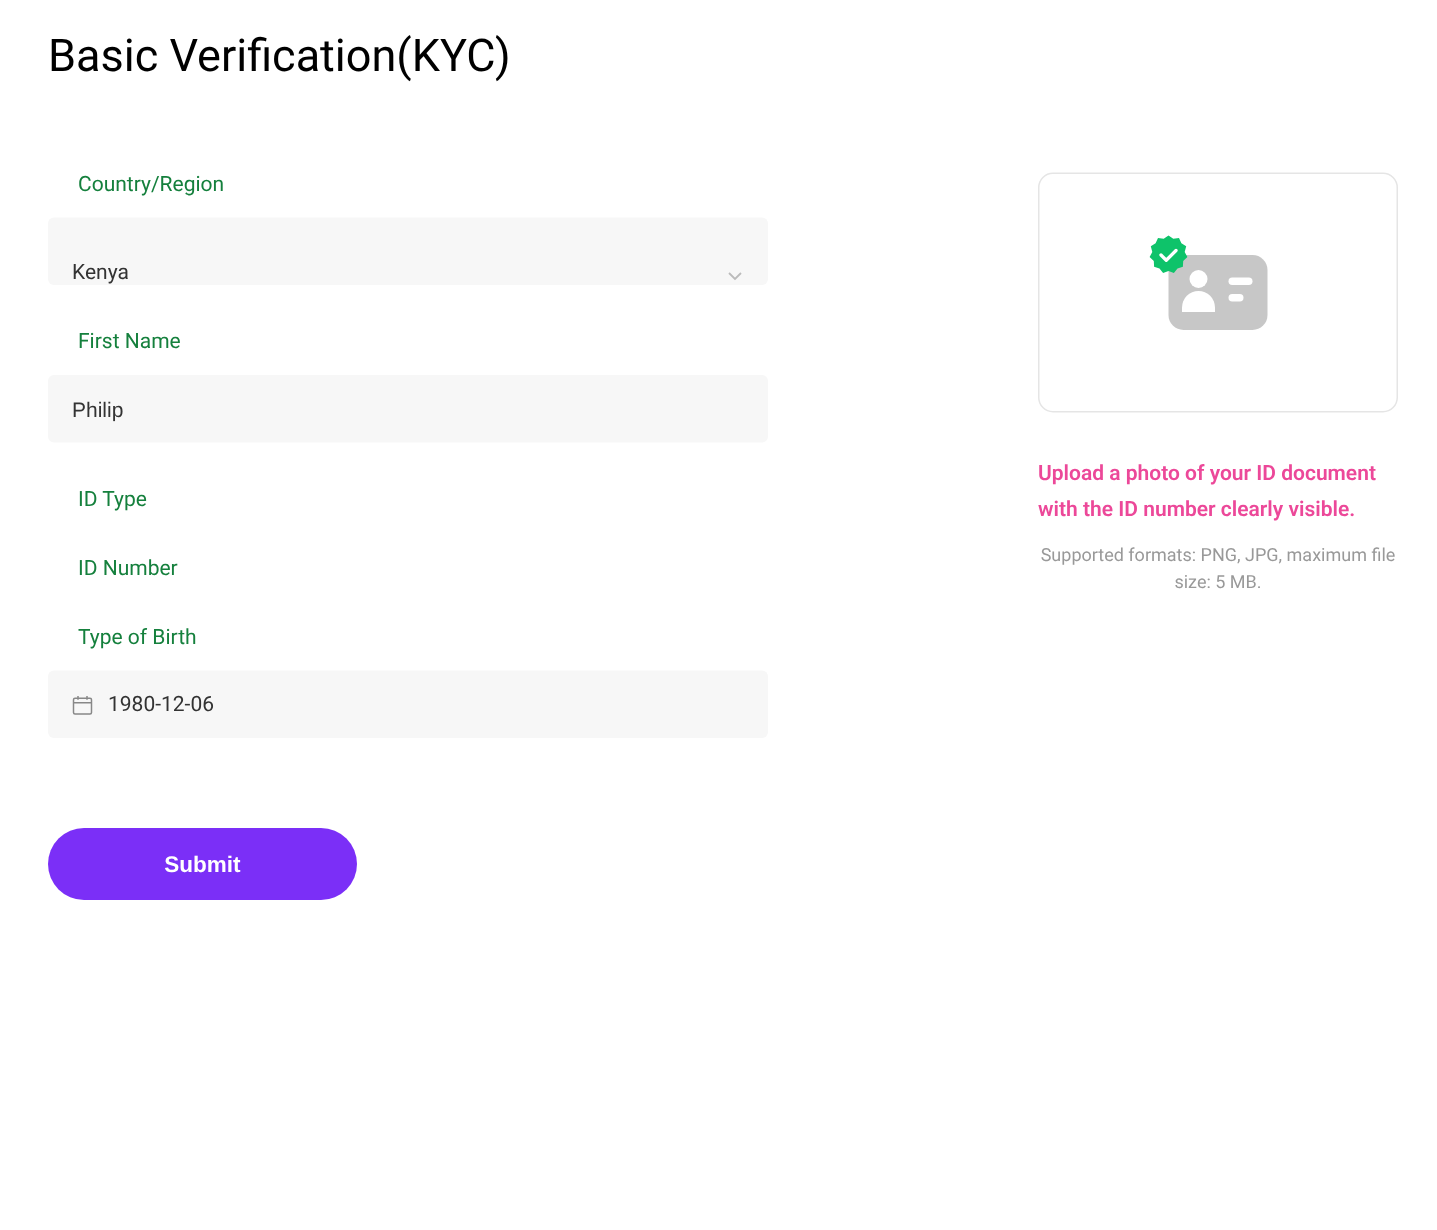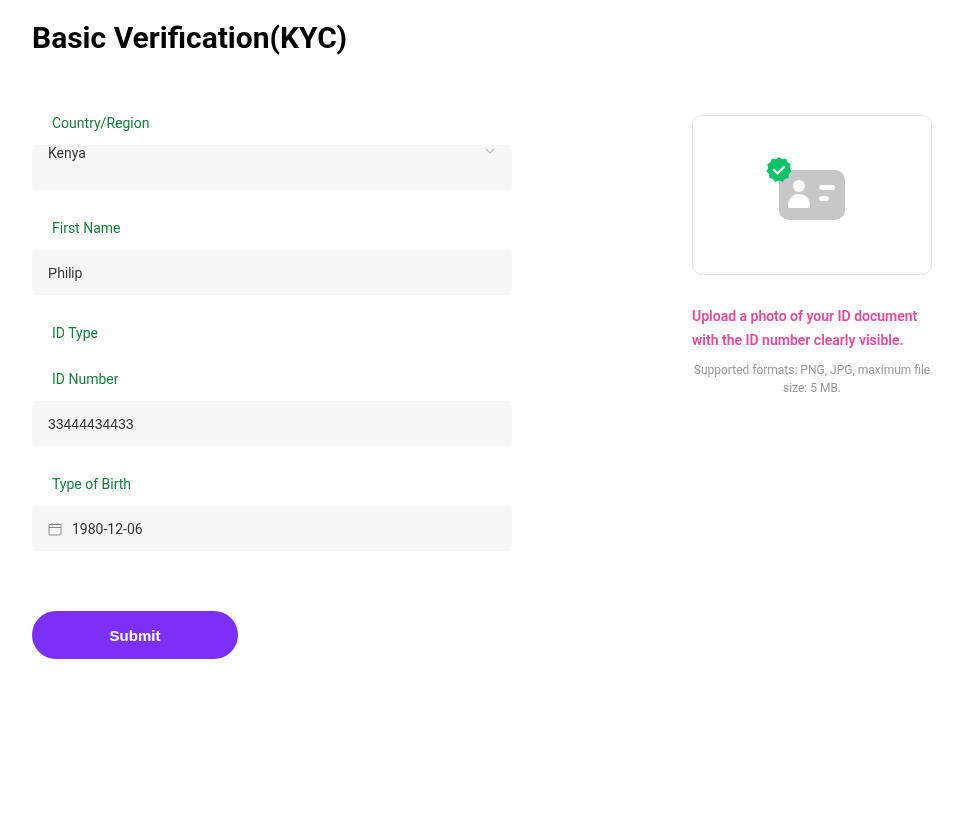--- a/index.html
+++ b/index.html
@@ -8,21 +8,21 @@
       padding: 0;
     }
     body {
       font-family: -apple-system, BlinkMacSystemFont, "Segoe UI", Roboto, "Helvetica Neue", Arial, sans-serif;
       background: #ffffff;
       color: #333333;
       padding: 20px 32px;
     }
     .page-title {
       font-size: 30px;
-      font-weight: 700;
+      font-weight: 400;
       color: #000000;
       margin-bottom: 60px;
     }
     .content-wrapper {
       display: flex;
       gap: 180px;
       align-items: flex-start;
     }
     .form-column {
       width: 480px;
@@ -46,21 +46,21 @@
       background: #f7f7f7;
       border: none;
       border-radius: 4px;
       padding: 0 16px;
       font-size: 14px;
       color: #333333;
       outline: none;
     }
     .form-select {
       display: flex;
-      align-items: flex-start;
+      align-items: flex-end;
       justify-content: space-between;
       cursor: pointer;
     }
     .form-select-value {
       font-size: 14px;
       color: #333333;
     }
     .chevron-down {
       width: 12px;
       height: 12px;
@@ -202,21 +202,20 @@
       <input type="text" class="form-input" value="Philip" style="">
     </div>
 
 
     <div class="form-group">
       <label class="form-label">ID Type</label>
     </div>
 
     <div class="form-group">
       <label class="form-label">ID Number</label>
-      <input type="text" class="form-input" value="33444434433" style="">
     </div>
 
     <div class="form-group">
       <label class="form-label">Type of Birth</label>
       <div class="form-date">
         <svg class="calendar-icon" viewBox="0 0 14 14">
           <rect x="1" y="2.5" width="12" height="10.5" rx="1" fill="none" stroke="#888888" stroke-width="1"></rect>
           <line x1="1" y1="5.5" x2="13" y2="5.5" stroke="#888888" stroke-width="1"></line>
           <line x1="4" y1="1" x2="4" y2="3.5" stroke="#888888" stroke-width="1"></line>
           <line x1="10" y1="1" x2="10" y2="3.5" stroke="#888888" stroke-width="1"></line>

